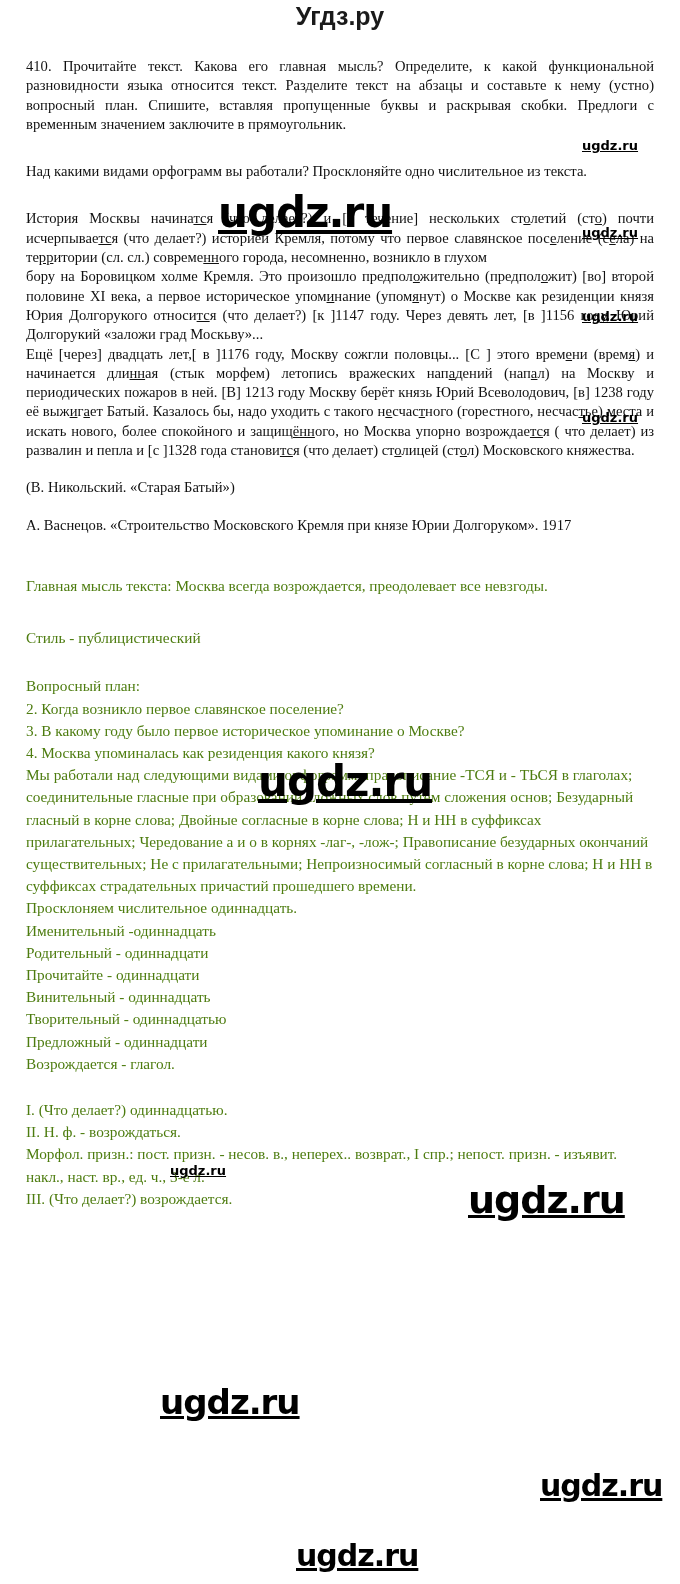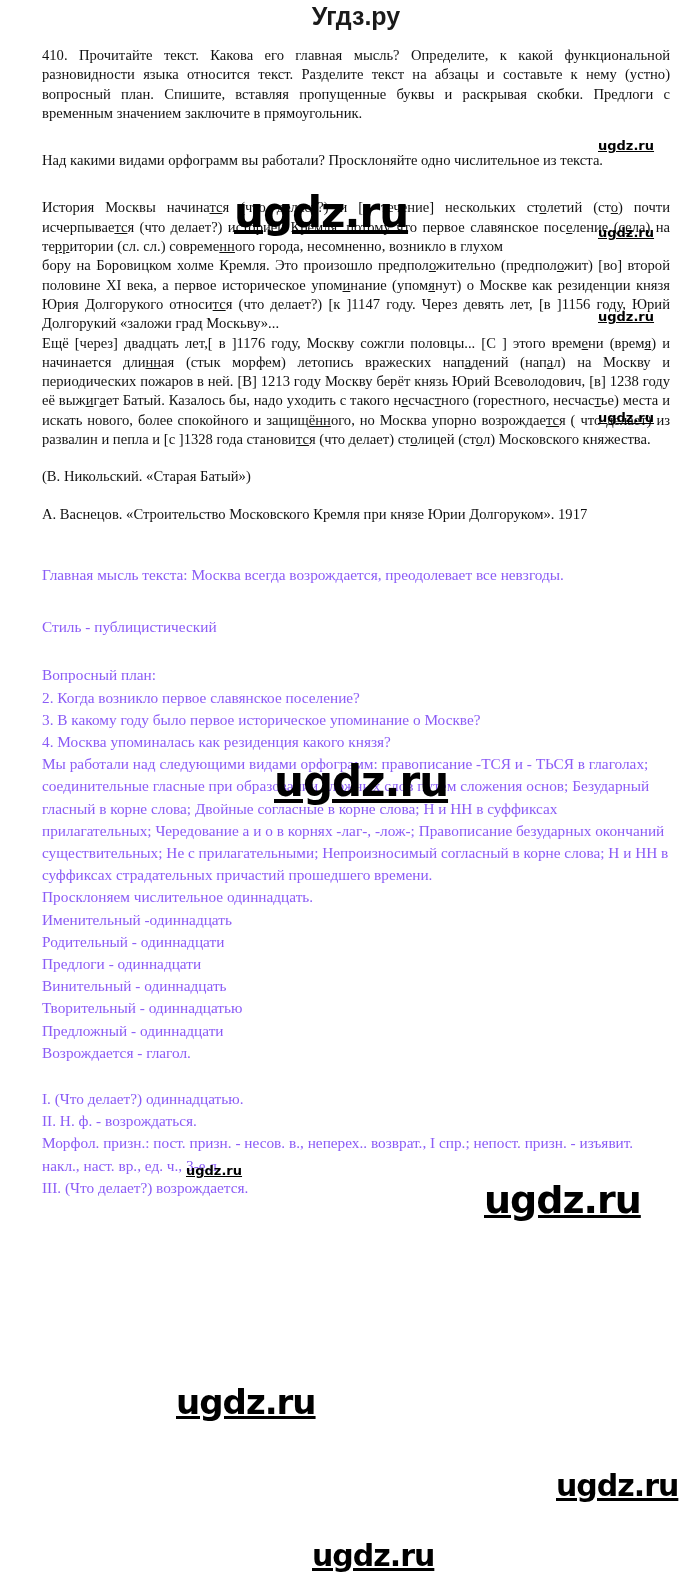--- a/index.html
+++ b/index.html
@@ -13,42 +13,41 @@
     position: relative;
     overflow: hidden;
     font-family: "Liberation Serif", "DejaVu Serif", serif;
     color: #101010;
   }
 
   .page {
     position: relative;
     width: 556px;
     height: 1584px;
-    margin-left: 16px;
   }
 
   
   .site-logo {
     position: absolute;
     top: 2px;
     left: 0;
     width: 680px;
     text-align: center;
     font-family: "Liberation Sans", "DejaVu Sans", sans-serif;
     font-size: 25px;
     font-weight: 700;
     letter-spacing: 0px;
     color: #1a1a1a;
   }
 
   
   .content {
     position: absolute;
     left: 26px;
-    top: 46px;
+    top: 57px;
     width: 628px;
   }
 
   
   .scan {
     font-family: "Liberation Serif", "DejaVu Serif", serif;
     font-size: 14.6px;
     line-height: 19.3px;
     text-align: justify;
     text-justify: inter-word;
@@ -58,21 +57,21 @@
   .scan.nojust { text-align: left; }
   .block-gap-md { height: 18px; }
   .block-gap-lg { height: 28px; }
 
   
   .ans {
     font-family: "Liberation Serif", "DejaVu Serif", serif;
     font-size: 15.3px;
     line-height: 22.2px;
     text-align: left;
-    color: #8b5cf6;
+    color: #4d7c0f;
     margin: 0;
   }
 
   .u { text-decoration: underline; text-underline-offset: 1px; }
 
   
   .wm {
     position: absolute;
     font-family: "DejaVu Sans", "Liberation Sans", sans-serif;
     font-weight: 700;
@@ -130,21 +129,21 @@
         <p class="ans">3. В какому году было первое историческое упоминание о Москве?</p>
         <p class="ans">4. Москва упоминалась как резиденция какого князя?</p>
       </div>
 
     <p class="ans">Мы работали над следующими видами орфограмм: правописание -ТСЯ и - ТЬСЯ в глаголах; соединительные гласные при образовании сложных слов путем сложения основ; Безударный гласный в корне слова; Двойные согласные в корне слова; Н и НН в суффиксах прилагательных; Чередование а и о в корнях -лаг-, -лож-; Правописание безударных окончаний существительных; Не с прилагательными; Непроизносимый согласный в корне слова; Н и НН в суффиксах страдательных причастий прошедшего времени.</p>
 
     <p class="ans">Просклоняем числительное одиннадцать.</p>
     <div>
         <p class="ans">Именительный -одиннадцать</p>
         <p class="ans">Родительный - одиннадцати</p>
-        <p class="ans">Предлоги - одиннадцати</p>
+        <p class="ans">Прочитайте - одиннадцати</p>
         <p class="ans">Винительный - одиннадцать</p>
         <p class="ans">Творительный - одиннадцатью</p>
         <p class="ans">Предложный - одиннадцати</p>
       </div>
 
     <p class="ans">Возрождается - глагол.</p>
 
     <div style="height:24px"></div>
 
     <div>

